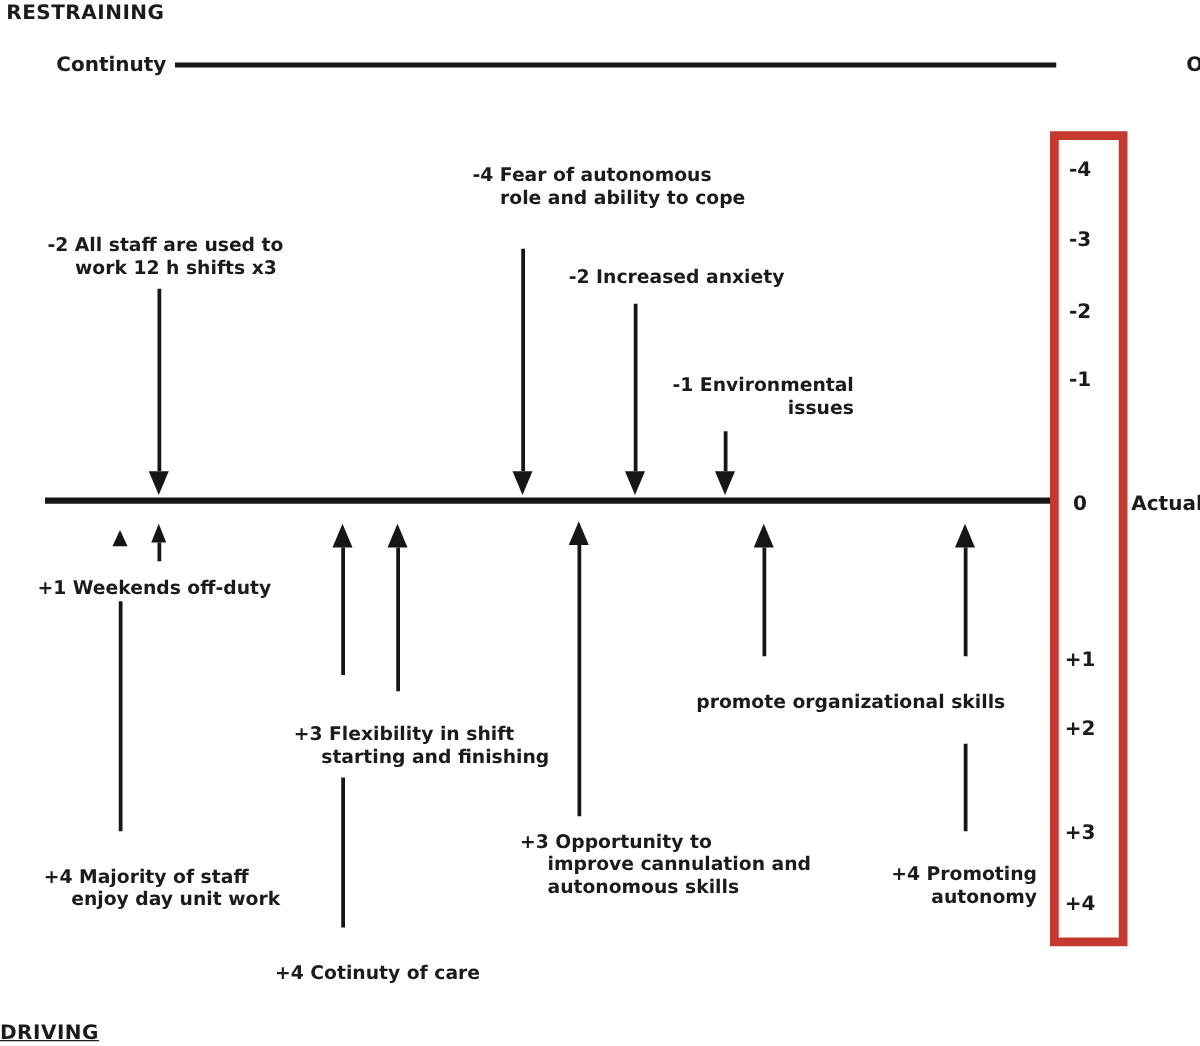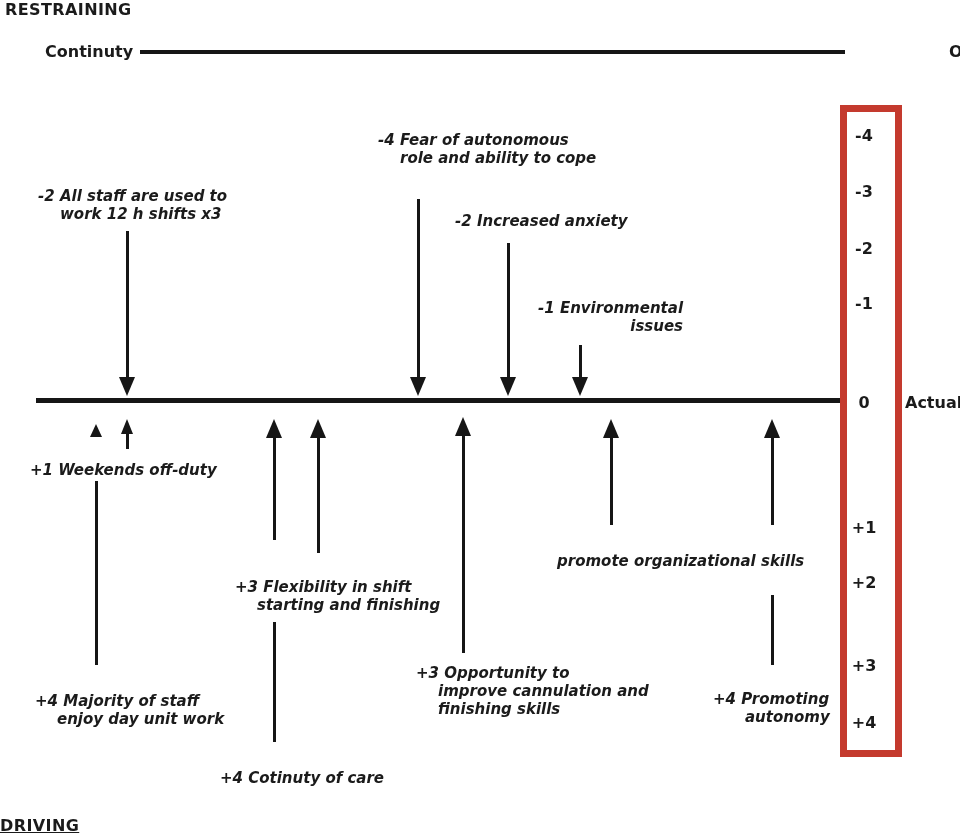--- a/index.html
+++ b/index.html
@@ -11,21 +11,21 @@
   .corner-label.top{left:5px;top:0px;}
   .corner-label.bottom{left:0px;top:816px;text-decoration:underline;}
   .axis-label{position:absolute;font-size:16px;font-weight:700;margin-left:23px;}
   .axis-label.left{left:22px;top:42px;}
   .axis-label.right{left:926px;top:42px;}
   .top-line{position:absolute;left:140px;top:50px;width:705px;height:4px;background:#161616;}
   .main-line{position:absolute;left:36px;top:398px;width:804px;height:5px;background:#161616;}
   .scale-box{position:absolute;left:840px;top:105px;width:48px;height:638px;border:7px solid #c43a2e;background:#ffffff;}
   .tick{position:absolute;left:840px;width:48px;text-align:center;font-size:16px;font-weight:700;}
   .actual{position:absolute;left:905px;top:393px;font-size:16px;font-weight:700;}
-  .force-label{position:absolute;font-size:15px;font-weight:700;line-height:18px;white-space:nowrap;font-style:italic;}
+  .force-label{position:absolute;font-size:15px;font-weight:700;line-height:18px;white-space:nowrap;}
   .shaft{position:absolute;width:3px;background:#161616;}
   .head{position:absolute;width:0;height:0;}
 </style>
 </head>
 <body>
 
 <div class="board">
   <div class="corner-label top">RESTRAINING</div>
   <div class="axis-label left">Continuty</div>
   <div class="top-line"></div>
@@ -90,21 +90,21 @@
       <div class="head" style="left: 310px; border-left: 8px solid transparent; border-right: 8px solid transparent; top: 419px; border-bottom: 19px solid rgb(22, 22, 22);"></div>
       <div class="force-label" style="left: 220px; top: 769px;">
         <div>+4 Cotinuty of care</div>
       </div>
       <div class="shaft" style="left: 273px; top: 438px; height: 102px;"></div>
       <div class="shaft" style="left: 273px; top: 622px; height: 120px;"></div>
       <div class="head" style="left: 266px; border-left: 8px solid transparent; border-right: 8px solid transparent; top: 419px; border-bottom: 19px solid rgb(22, 22, 22);"></div>
       <div class="force-label" style="left: 380px; top: 664px; margin-left: 36px;">
         <div>+3 Opportunity to</div>
         <div style="padding-left: 22px;">improve cannulation and</div>
-        <div style="padding-left: 22px;">finishing skills</div>
+        <div style="padding-left: 22px;">autonomous skills</div>
       </div>
       <div class="shaft" style="left: 462px; top: 436px; height: 217px;"></div>
       <div class="head" style="left: 455px; border-left: 8px solid transparent; border-right: 8px solid transparent; top: 417px; border-bottom: 19px solid rgb(22, 22, 22);"></div>
       <div class="force-label" style="left: 535px; top: 552px;">
         <div style="padding-left: 22px;">promote organizational skills</div>
       </div>
       <div class="shaft" style="left: 610px; top: 438px; height: 87px;"></div>
       <div class="head" style="left: 603px; border-left: 8px solid transparent; border-right: 8px solid transparent; top: 419px; border-bottom: 19px solid rgb(22, 22, 22);"></div>
       <div class="force-label" style="left: 713px; top: 690px;">
         <div>+4 Promoting</div>

